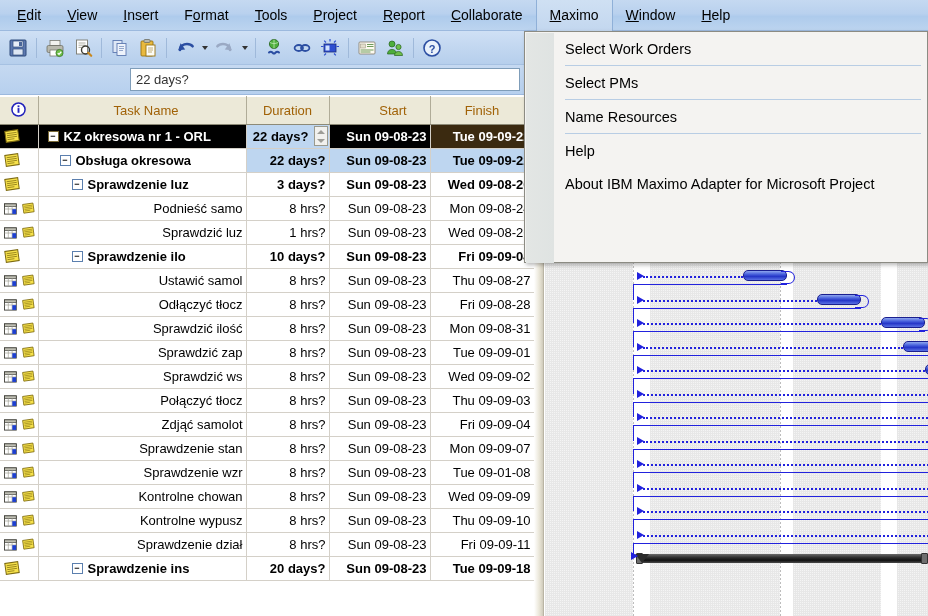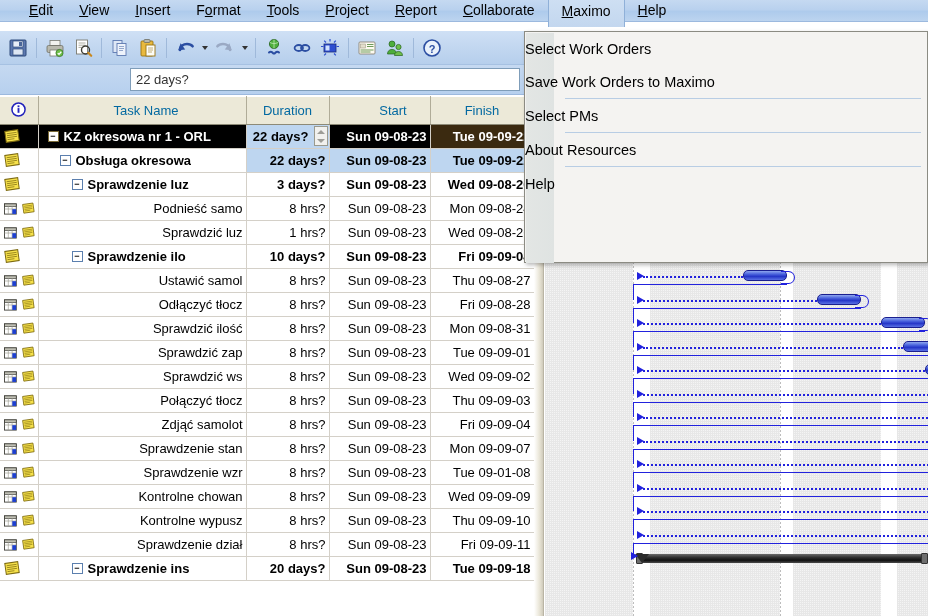--- a/index.html
+++ b/index.html
@@ -5,24 +5,24 @@
   * { box-sizing: border-box; margin:0; padding:0; }
   html,body {
     width:928px; height:616px; overflow:hidden;
     font-family:"Liberation Sans", sans-serif;
     background:#ffffff;
   }
   #app { position:relative; width:928px; height:616px; overflow:hidden; }
 
   
   .menubar{
-    position:absolute; left:0; top:0; width:928px; height:22px;
+    position:absolute; left:0; top:0; width:928px; height:31px;
     background:linear-gradient(to bottom,#c5d9f1 0%,#b9d1ee 45%,#aecbec 55%,#bcd4ef 100%);
     border-bottom:1px solid #9cb9de;
-    display:flex; align-items:center; padding-left:16px;
+    display:flex; align-items:center; padding-left:4px;
   }
   .menu-item{
     height:31px; line-height:31px; padding:0 13px; font-size:14px; color:#000;
     white-space:nowrap; cursor:default;
   }
   .menu-item u{ text-decoration:underline; }
   .menu-item.open{
     background:linear-gradient(to bottom,#cfe0f3 0%,#c3d7ef 100%);
     border-left:1px solid #8fb0d8; border-right:1px solid #8fb0d8;
     border-top:1px solid #8fb0d8;
@@ -64,21 +64,21 @@
   .grid-wrap{
     position:absolute; left:0; top:96px; width:534px; height:520px;
     background:#fff; overflow:hidden;
   }
   table.grid{ border-collapse:collapse; table-layout:fixed; width:534px; }
   table.grid th{
     background:#ece9d8;
     border-right:1px solid #b0ac98;
     border-bottom:1px solid #8d8a77;
     border-top:1px solid #fff;
-    font-weight:normal; font-size:13px; color:#0369a1;
+    font-weight:normal; font-size:13px; color:#a16207;
     height:28px; text-align:center; vertical-align:middle;
   }
   th.th-ind{ width:38px; }
   th.th-name{ width:208px; text-align:left; padding-left:8px;}
   th.th-dur{ width:83px;margin-top:24px;}
   th.th-start{ width:101px;padding-left:27px;}
   th.th-fin{ width:104px; border-right:1px solid #b0ac98;margin-top:28px;}
   table.grid td{
     height:23.5px; font-size:13px; color:#000;
     border-bottom:1px solid #d4d0c8;
@@ -186,21 +186,21 @@
     background:#f4f3f1; border:1px solid #8b8b83;
     box-shadow:2px 2px 4px rgba(0,0,0,.28);
     z-index:50;
   }
   .dd-gutter{
     position:absolute; left:1px; top:1px; width:28px; height:230px;
     background:linear-gradient(to right,#e3e6e4,#dfe3e2);
   }
   .dd-item{
     position:relative; height:33px; display:flex; align-items:center;
-    font-size:14.5px; color:#000; cursor:default; z-index:2;
+    padding-left:40px; font-size:14.5px; color:#000; cursor:default; z-index:2;
   }
   .dd-item.hlt{
     background:linear-gradient(to bottom,#fbe3a8,#ffe9b8);
     border:1px solid #e0a83a; margin:0 1px;
     height:33px;
   }
   .dd-sep{
     position:relative; height:1px; margin-left:40px; margin-right:6px;
     background:#b8cde4; z-index:2;
   }
@@ -213,20 +213,21 @@
   <div class="menubar" id="menubar">
       <div class="menu-item"><u>E</u>dit</div>
       <div class="menu-item"><u>V</u>iew</div>
       <div class="menu-item"><u>I</u>nsert</div>
       <div class="menu-item">F<u>o</u>rmat</div>
       <div class="menu-item"><u>T</u>ools</div>
       <div class="menu-item"><u>P</u>roject</div>
       <div class="menu-item"><u>R</u>eport</div>
       <div class="menu-item"><u>C</u>ollaborate</div>
       <div class="menu-item open"><u>M</u>aximo</div>
+      <div class="menu-item"><u>W</u>indow</div>
       <div class="menu-item"><u>H</u>elp</div>
     </div>
 
   <div class="toolbar">
     <div class="tb-btn">
       <svg class="ic" viewBox="0 0 20 20">
           <rect x="2" y="2" width="16" height="16" rx="1" fill="#5d79b0" stroke="#2f4a7a"></rect>
           <rect x="5" y="3" width="10" height="6" fill="#e8eef8" stroke="#2f4a7a" stroke-width=".7"></rect>
           <rect x="11" y="4" width="3" height="4" fill="#4a6699"></rect>
           <rect x="5" y="11" width="10" height="6" fill="#dde6f3" stroke="#2f4a7a" stroke-width=".7"></rect>
@@ -914,31 +915,31 @@
         <div class="arrow" style="left: 86px; top: 456px;"></div>
       </div>
   </div>
 
   <div class="dropdown">
     <div class="dd-gutter"></div>
     <div id="ddlist">
         <div class="dd-item">
           <span>Select Work Orders</span>
         </div>
-        <div class="dd-item">
-          <span>Save Work Orders to Maximo</span>
-        </div>
         <div class="dd-sep"></div>
         <div class="dd-item">
           <span>Select PMs</span>
         </div>
         <div class="dd-sep"></div>
         <div class="dd-item">
-          <span>About Resources</span>
+          <span>Name Resources</span>
         </div>
         <div class="dd-sep"></div>
         <div class="dd-item">
           <span>Help</span>
         </div>
+        <div class="dd-item">
+          <span>About IBM Maximo Adapter for Microsoft Project</span>
+        </div>
       </div>
   </div>
 
 </div>
 
 </body></html>

